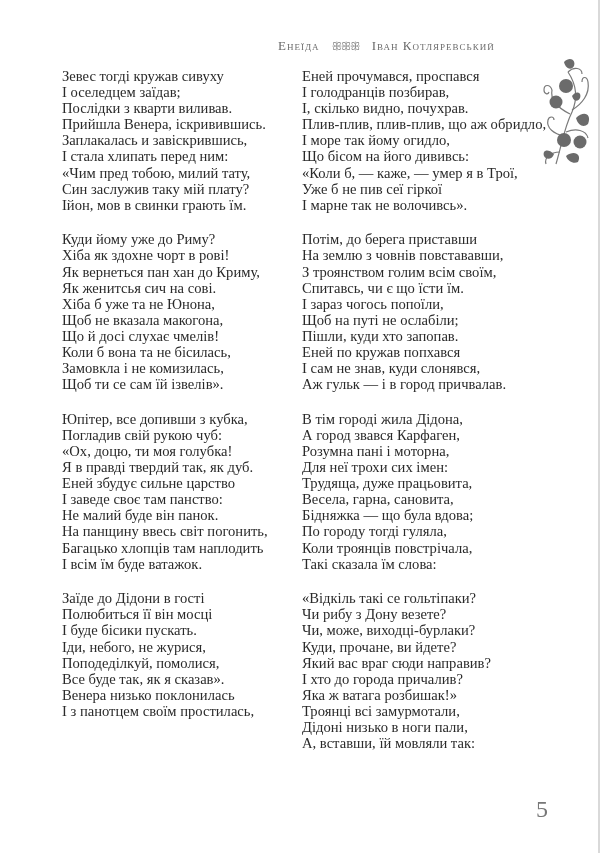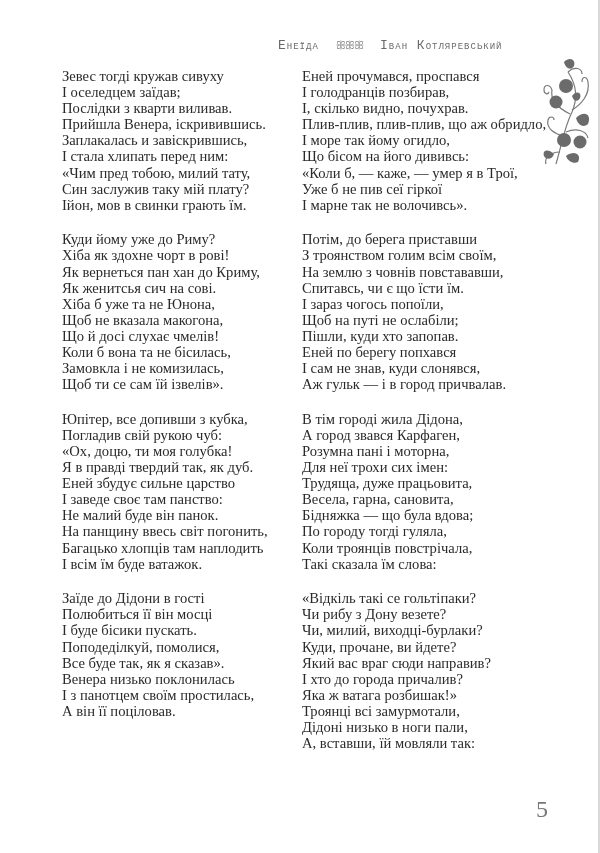--- a/index.html
+++ b/index.html
@@ -3,21 +3,21 @@
 <meta charset="utf-8">
 <style>
   html, body { margin: 0; padding: 0; }
   body {
     width: 600px; height: 853px; background: #ffffff; position: relative; overflow: hidden;
     font-family: "DejaVu Serif", "Liberation Serif", serif; color: #2b2b2b;
   }
   .page-edge { position: absolute; top: 0; right: 0; width: 2px; height: 853px; background: #d9d9d9; }
   .header {
     position: absolute; top: 38px; left: 278px; width: 300px;
-    font-family: Liberation Mono, monospace; font-size: 13px; color: #6a6a6a;
+    font-family: Liberation Serif, serif; font-size: 13px; color: #6a6a6a;
     letter-spacing: 1px; font-variant: small-caps; white-space: nowrap;
   }
   .header .sep { display: inline-block; margin: 0 8px; font-size: 11px; color: #777; letter-spacing: -1px; }
   .col { position: absolute; top: 68px; width: 250px; }
   .col.left { left: 62px; }
   .col.right { left: 302px; }
   .stanza { margin-bottom: 18.5px; }
   .line {
     font-family: "Liberation Serif", serif; font-size: 14.6px; line-height: 16.1px;
     white-space: nowrap; color: #2a2a2a;
@@ -96,68 +96,68 @@
     <div class="line">І заведе своє там панство:</div>
     <div class="line">Не малий буде він панок.</div>
     <div class="line">На панщину ввесь світ погонить,</div>
     <div class="line">Багацько хлопців там наплодить</div>
     <div class="line">І всім їм буде ватажок.</div>
   </div>
   <div class="stanza">
     <div class="line">Заїде до Дідони в гості</div>
     <div class="line">Полюбиться її він мосці</div>
     <div class="line">І буде бісики пускать.</div>
+    <div class="line">Іди, небого, не журися,</div>
     <div class="line">Поподеділкуй, помолися,</div>
     <div class="line">Все буде так, як я сказав».</div>
     <div class="line">Венера низько поклонилась</div>
     <div class="line">І з панотцем своїм простилась,</div>
-    <div class="line">А він її поціловав.</div>
   </div>
 </div>
 
 <div class="col right">
   <div class="stanza">
     <div class="line">Еней прочумався, проспався</div>
     <div class="line">І голодранців позбирав,</div>
     <div class="line">І, скілько видно, почухрав.</div>
     <div class="line">Плив-плив, плив-плив, що аж обридло,</div>
     <div class="line">І море так йому огидло,</div>
     <div class="line">Що бісом на його дививсь:</div>
     <div class="line">«Коли б, — каже, — умер я в Трої,</div>
     <div class="line">Уже б не пив сеї гіркої</div>
     <div class="line">І марне так не волочивсь».</div>
   </div>
   <div class="stanza">
     <div class="line">Потім, до берега приставши</div>
+    <div class="line">На землю з човнів повстававши,</div>
     <div class="line">З троянством голим всім своїм,</div>
-    <div class="line">На землю з човнів повстававши,</div>
     <div class="line">Спитавсь, чи є що їсти їм.</div>
     <div class="line">І зараз чогось попоїли,</div>
     <div class="line">Щоб на путі не ослабіли;</div>
     <div class="line">Пішли, куди хто запопав.</div>
-    <div class="line">Еней по берегу попхався</div>
+    <div class="line">Еней по кружав попхався</div>
     <div class="line">І сам не знав, куди слонявся,</div>
     <div class="line">Аж гульк — і в город причвалав.</div>
   </div>
   <div class="stanza">
     <div class="line">В тім городі жила Дідона,</div>
     <div class="line">А город звався Карфаген,</div>
     <div class="line">Розумна пані і моторна,</div>
     <div class="line">Для неї трохи сих імен:</div>
     <div class="line">Трудяща, дуже працьовита,</div>
     <div class="line">Весела, гарна, сановита,</div>
     <div class="line">Бідняжка — що була вдова;</div>
     <div class="line">По городу тогді гуляла,</div>
     <div class="line">Коли троянців повстрічала,</div>
     <div class="line">Такі сказала їм слова:</div>
   </div>
   <div class="stanza">
     <div class="line">«Відкіль такі се гольтіпаки?</div>
     <div class="line">Чи рибу з Дону везете?</div>
-    <div class="line">Чи, милий, виходці-бурлаки?</div>
+    <div class="line">Чи, може, виходці-бурлаки?</div>
     <div class="line">Куди, прочане, ви йдете?</div>
     <div class="line">Який вас враг сюди направив?</div>
     <div class="line">І хто до города причалив?</div>
     <div class="line">Яка ж ватага розбишак!»</div>
     <div class="line">Троянці всі замурмотали,</div>
     <div class="line">Дідоні низько в ноги пали,</div>
     <div class="line">А, вставши, їй мовляли так:</div>
   </div>
 </div>
 

